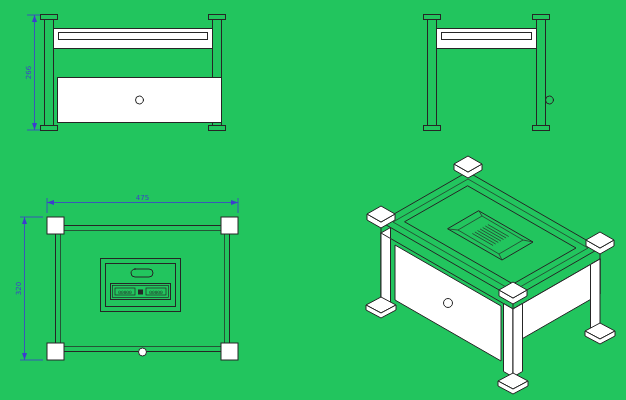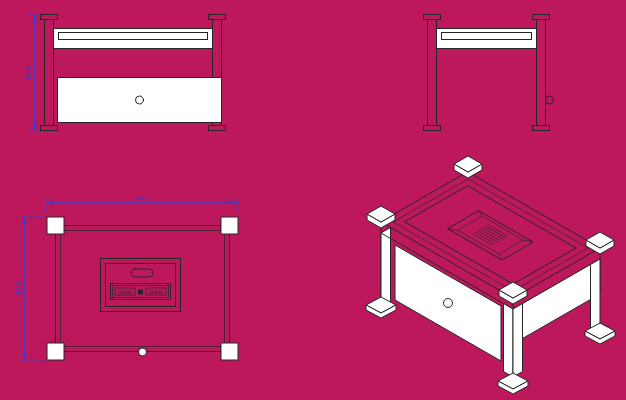--- a/index.html
+++ b/index.html
@@ -1,16 +1,16 @@
 <!DOCTYPE html>
 <html><head>
 <meta charset="utf-8">
 <style>
   html,body{margin:0;padding:0;background:#ffffff;}
-  .stage{position:relative;width:626px;height:400px;background:#be185d;overflow:hidden;}
+  .stage{position:relative;width:626px;height:400px;background:#22c55e;overflow:hidden;}
   svg{display:block;}
   .ln{stroke:#262626;stroke-width:1;fill:none;stroke-linecap:square;}
   .wfill{stroke:#262626;stroke-width:1;fill:#ffffff;}
   .thin{stroke:#262626;stroke-width:0.7;fill:none;}
   .dim{stroke:#3d3dce;stroke-width:0.8;fill:none;}
   .dimfill{fill:#3d3dce;stroke:none;}
   .dimtxt{fill:#3d3dce;font:7px "DejaVu Sans", sans-serif;}
   .digtxt{fill:#262626;font:4.5px "DejaVu Sans Mono", monospace;}
   .blk{fill:#262626;stroke:none;}
 </style>

